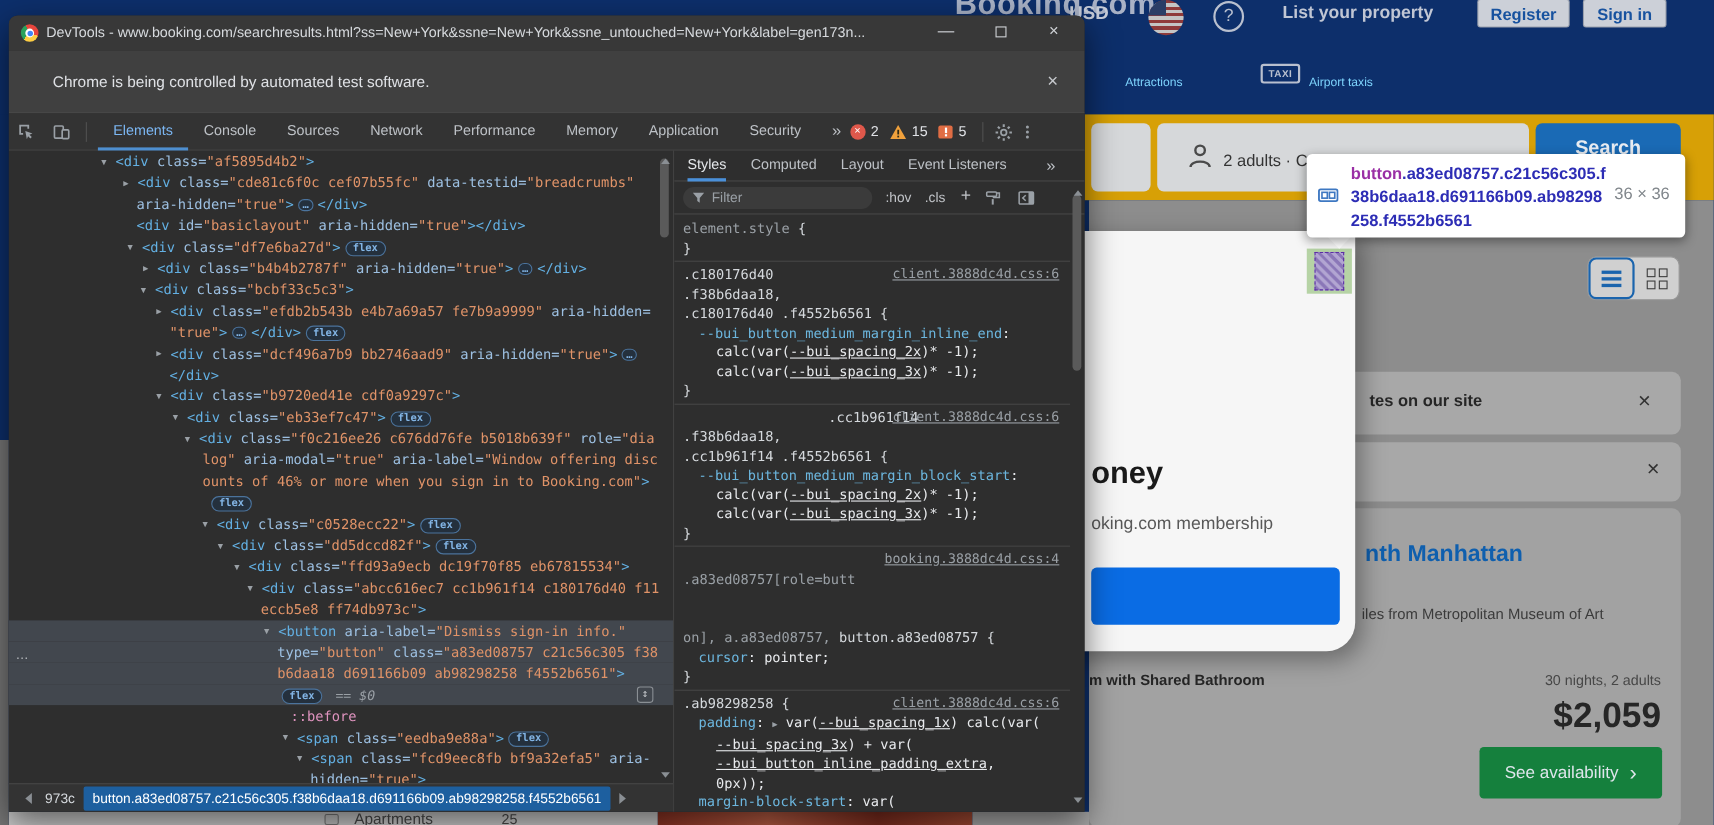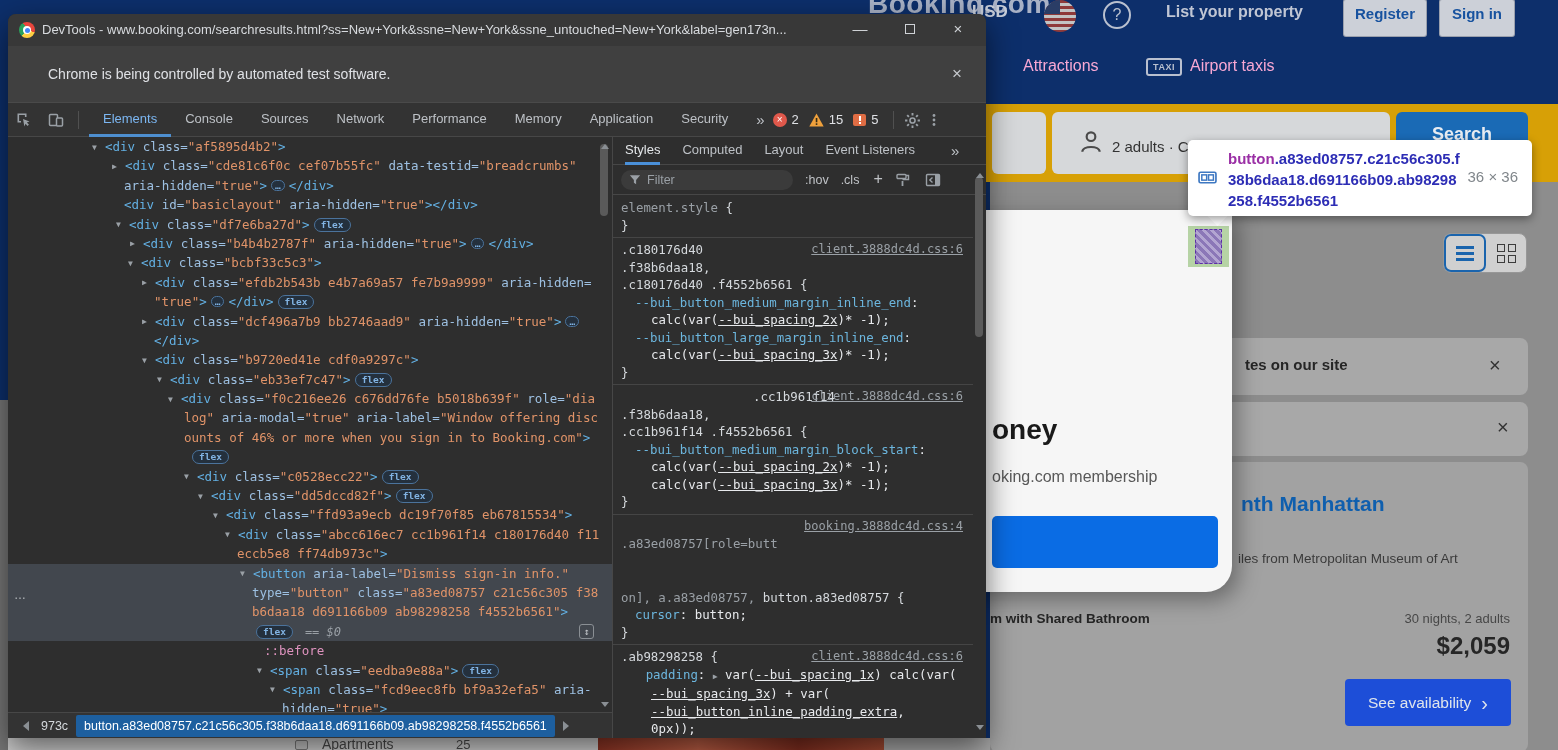--- a/index.html
+++ b/index.html
@@ -8,38 +8,38 @@
 
   
   #page{position:absolute;inset:0}
   .bk-header{position:absolute;left:0;top:0;width:1558px;height:104px;background:#0d2f6b}
   .bk-logo{position:absolute;left:868px;top:-12px;font-size:28px;font-weight:bold;color:#a9b2c6;letter-spacing:.5px}
   .bk-cur{position:absolute;left:972px;top:2px;color:#c7cdd9;font-weight:bold;font-size:17px}
   .flag{position:absolute;left:1044px;top:0;width:32px;height:32px;border-radius:50%;overflow:hidden;background:repeating-linear-gradient(#8f3a3a 0 3px,#c4c4c4 3px 6px)}
   .flag:before{content:"";position:absolute;left:0;top:0;width:16px;height:14px;background:#2a3d66}
   .help{position:absolute;left:1103px;top:1px;width:28px;height:28px;border:2px solid #b9c0cf;border-radius:50%;color:#b9c0cf;font-size:16px;text-align:center;line-height:24px}
   .bk-listprop{position:absolute;left:1166px;top:3px;color:#c0c6d4;font-weight:bold;font-size:16px}
-  .bk-btn{position:absolute;top:0;height:36px;background:#ccd0d8;border-radius:2px;color:#17529f;font-weight:bold;font-size:15px;text-align:center;line-height:28px;box-shadow:0 0 0 1px #9aa0ad}
-  .bk-nav-item{position:absolute;top:57px;color:#f9a8d4;font-size:16px}
+  .bk-btn{position:absolute;top:0;height:24px;background:#ccd0d8;border-radius:2px;color:#17529f;font-weight:bold;font-size:15px;text-align:center;line-height:28px;box-shadow:0 0 0 1px #9aa0ad}
+  .bk-nav-item{position:absolute;top:69px;color:#7dd3fc;font-size:11px}
   .taxi{position:absolute;left:1146px;top:58px;width:36px;height:18px;border:2px solid #b9c0cf;border-radius:3px;color:#b9c0cf;font-size:9px;font-weight:bold;text-align:center;line-height:14px;letter-spacing:.5px}
   .searchbar{position:absolute;left:986px;top:104px;width:1558px;height:78px;background:#d7a006}
   .sb-field{position:absolute;top:112px;height:62px;background:#d6d8da;border-radius:6px}
   .sb-search{position:absolute;left:1396px;top:112px;width:132px;height:62px;background:#1a6ab5;border-radius:6px;overflow:hidden}
   .sb-search span{position:absolute;left:0;right:0;top:12px;text-align:center;color:#e8ecf2;font-weight:bold;font-size:18px}
   .occ-txt{position:absolute;left:1112px;top:138px;color:#333;font-size:15px}
   .person{position:absolute;left:1078px;top:128px}
   .bk-body{position:absolute;left:990px;top:182px;width:568px;height:568px;background:#8d8d8d}
   .card{position:absolute;background:#a8a8a8;border-radius:8px}
   .close-x{position:absolute;color:#323232;font-size:20px;line-height:18px}
   .hotel-name{position:absolute;left:1241px;top:492px;color:#0f5fae;font-weight:bold;font-size:21px}
   .hotel-dist{position:absolute;left:1238px;top:551px;color:#3b3b3b;font-size:13.5px}
   .room{position:absolute;left:990px;top:611px;color:#262626;font-weight:bold;font-size:13.5px}
   .stay{position:absolute;right:48px;top:611px;color:#474747;font-size:13px}
-  .price{position:absolute;right:48px;top:632px;color:#262626;font-weight:bold;font-size:24px}
-  .cta{position:absolute;left:1345px;top:679px;width:166px;height:47px;background:#1d4ed8;border-radius:4px;color:#dfe5ec;font-size:15.5px;display:flex;align-items:center;justify-content:center;gap:10px}
+  .price{position:absolute;right:48px;top:632px;color:#262626;font-weight:bold;font-size:32px}
+  .cta{position:absolute;left:1345px;top:679px;width:166px;height:47px;background:#15803d;border-radius:4px;color:#dfe5ec;font-size:15.5px;display:flex;align-items:center;justify-content:center;gap:10px}
   .cta .chev{font-size:20px;line-height:16px}
   
   .modal{position:absolute;left:930px;top:210px;width:302px;height:382px;background:#f6f6f6;border-radius:0 0 26px 0;box-shadow:6px 8px 22px rgba(0,0,0,.35)}
   .modal-h{position:absolute;left:62px;top:204px;color:#1a1a1a;font-weight:bold;font-size:28px}
   .modal-s{position:absolute;left:62px;top:258px;color:#585858;font-size:16px}
   .modal-cta{position:absolute;left:62px;top:306px;width:226px;height:52px;background:#0a6ce4;border-radius:5px}
   
   .hl{position:absolute;left:1188px;top:226px;width:41px;height:41px;background:rgba(170,205,150,.85)}
   .hl-in{position:absolute;left:7px;top:3px;width:27px;height:35px;border:1px dashed #5c2ea6;background:repeating-linear-gradient(45deg,rgba(124,88,190,.75) 0 3px,rgba(177,150,225,.75) 3px 6px)}
   .tip{position:absolute;left:1188px;top:140px;width:344px;height:76px;background:#fff;border-radius:5px;box-shadow:0 3px 10px rgba(0,0,0,.4)}
@@ -394,46 +394,45 @@
             <div class="sl" style="padding-left: 0px;"><span class="k-gs">element.style</span><span class="k-ws"> {</span></div>
             <div class="sl" style="padding-left: 0px;"><span class="k-ws">}</span></div>
           </div>
           <div class="sec">
             <span class="seclink">client.3888dc4d.css:6</span>
             <div class="sl" style="padding-left: 0px;"><span class="k-ws">.c180176d40</span></div>
             <div class="sl" style="padding-left: 0px;"><span class="k-ws">.f38b6daa18,</span></div>
             <div class="sl" style="padding-left: 0px;"><span class="k-ws">.c180176d40 .f4552b6561 {</span></div>
             <div class="sl" style="padding-left: 14px;"><span class="k-pn">--bui_button_medium_margin_inline_end</span><span class="k-pv">:</span></div>
             <div class="sl" style="padding-left: 30px;"><span class="k-pv">calc(var(</span><span class="k-vl">--bui_spacing_2x</span><span class="k-pv">)* -1);</span></div>
-            <div class="sl" style="padding-left: 14px;"><span class="k-pn">--bui_button_large_margin_inline_end</span><span class="k-pv">:</span></div>
             <div class="sl" style="padding-left: 30px;"><span class="k-pv">calc(var(</span><span class="k-vl">--bui_spacing_3x</span><span class="k-pv">)* -1);</span></div>
             <div class="sl" style="padding-left: 0px;"><span class="k-ws">}</span></div>
           </div>
           <div class="sec">
             <span class="seclink">client.3888dc4d.css:6</span>
             <div class="sl" style="padding-left: 0px; text-align: center;"><span class="k-ws">.cc1b961f14</span></div>
             <div class="sl" style="padding-left: 0px;"><span class="k-ws">.f38b6daa18,</span></div>
             <div class="sl" style="padding-left: 0px;"><span class="k-ws">.cc1b961f14 .f4552b6561 {</span></div>
             <div class="sl" style="padding-left: 14px;"><span class="k-pn">--bui_button_medium_margin_block_start</span><span class="k-pv">:</span></div>
             <div class="sl" style="padding-left: 30px;"><span class="k-pv">calc(var(</span><span class="k-vl">--bui_spacing_2x</span><span class="k-pv">)* -1);</span></div>
             <div class="sl" style="padding-left: 30px;"><span class="k-pv">calc(var(</span><span class="k-vl">--bui_spacing_3x</span><span class="k-pv">)* -1);</span></div>
             <div class="sl" style="padding-left: 0px;"><span class="k-ws">}</span></div>
           </div>
           <div class="sec">
             <span class="seclink">booking.3888dc4d.css:4</span>
             <div class="sl" style="padding-left: 0px;">&nbsp;</div>
             <div class="sl" style="padding-left: 0px;"><span class="k-gs">.a83ed08757[role=butt</span></div>
             <div class="sl" style="padding-left: 0px; margin-top: 36px;"><span class="k-gs">on], a.a83ed08757, </span><span class="k-ws">button.a83ed08757 {</span></div>
-            <div class="sl" style="padding-left: 14px;"><span class="k-pn">cursor</span><span class="k-pv">: button;</span></div>
+            <div class="sl" style="padding-left: 14px;"><span class="k-pn">cursor</span><span class="k-pv">: pointer;</span></div>
             <div class="sl" style="padding-left: 0px;"><span class="k-ws">}</span></div>
           </div>
           <div class="sec">
             <span class="seclink">client.3888dc4d.css:6</span>
             <div class="sl" style="padding-left: 0px;"><span class="k-ws">.ab98298258 {</span></div>
-            <div class="sl" style="padding-left: 14px; text-align: center;"><span class="k-pn">padding</span><span class="k-pv">: </span><span class="k-ex">▶</span><span class="k-pv"> var(</span><span class="k-vl">--bui_spacing_1x</span><span class="k-pv">) calc(var(</span></div>
+            <div class="sl" style="padding-left: 14px;"><span class="k-pn">padding</span><span class="k-pv">: </span><span class="k-ex">▶</span><span class="k-pv"> var(</span><span class="k-vl">--bui_spacing_1x</span><span class="k-pv">) calc(var(</span></div>
             <div class="sl" style="padding-left: 30px;"><span class="k-vl">--bui_spacing_3x</span><span class="k-pv">) + var(</span></div>
             <div class="sl" style="padding-left: 30px;"><span class="k-vl">--bui_button_inline_padding_extra</span><span class="k-pv">,</span></div>
             <div class="sl" style="padding-left: 30px;"><span class="k-pv">0px));</span></div>
             <div class="sl" style="padding-left: 14px;"><span class="k-pn">margin-block-start</span><span class="k-pv">: var(</span></div>
             <div class="sl" style="padding-left: 30px;"><span class="k-vl">--bui_button_medium_margin_block_start</span><span class="k-pv">,</span></div>
           </div>
         </div>
       <div class="sb-thumb" style="left:362px;top:40px;height:160px"></div>
       <span class="tri tri-up" style="position:absolute;left:363px;top:32px"></span>
       <span class="tri tri-dn" style="position:absolute;left:363px;top:588px"></span>

